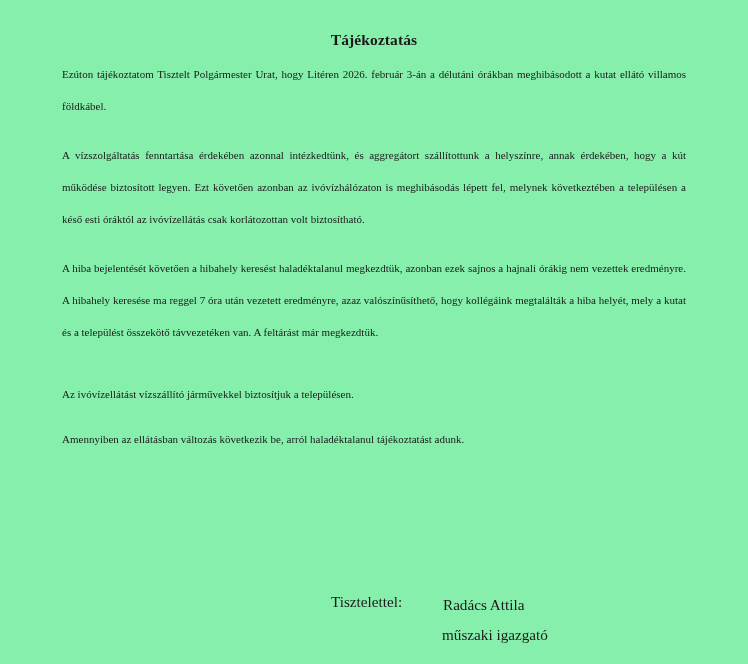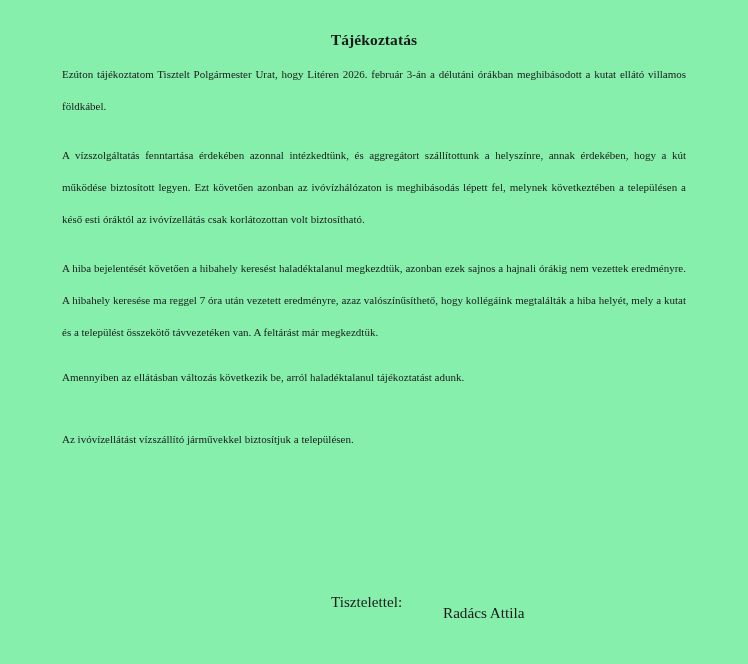--- a/index.html
+++ b/index.html
@@ -80,21 +80,21 @@
   }
   .sig-salutation {
     position: absolute;
     left: 331px;
     top: 0;
     white-space: nowrap;
   }
   .sig-name {
     position: absolute;
     left: 443px;
-    top: 11px;
+    top: 3px;
     white-space: nowrap;
   }
   .sig-role {
     position: absolute;
     left: 442px;
     top: 0;
     white-space: nowrap;
   }
 </style>
 </head>
@@ -105,27 +105,30 @@
   <h1 class="doc-title">Tájékoztatás</h1>
 
   <div class="body-block">
 
     <p class="para">Ezúton tájékoztatom Tisztelt Polgármester Urat, hogy Litéren 2026. február 3-án a délutáni órákban meghibásodott a kutat ellátó villamos földkábel.</p>
 
     <p class="para gap-md">A vízszolgáltatás fenntartása érdekében azonnal intézkedtünk, és aggregátort szállítottunk a helyszínre, annak érdekében, hogy a kút működése biztosított legyen. Ezt követően azonban az ivóvízhálózaton is meghibásodás lépett fel, melynek következtében a településen a késő esti óráktól az ivóvízellátás csak korlátozottan volt biztosítható.</p>
 
     <p class="para gap-md">A hiba bejelentését követően a hibahely keresést haladéktalanul megkezdtük, azonban ezek sajnos a hajnali órákig nem vezettek eredményre. A hibahely keresése ma reggel 7 óra után vezetett eredményre, azaz valószínűsíthető, hogy kollégáink megtalálták a hiba helyét, mely a kutat és a települést összekötő távvezetéken van. A feltárást már megkezdtük.</p>
 
+    <p class="para flush gap-lg">Az ivóvízellátást vízszállító járművekkel biztosítjuk a településen.</p>
+
     <p class="para flush gap-sm">Amennyiben az ellátásban változás következik be, arról haladéktalanul tájékoztatást adunk.</p>
-
-    <p class="para flush gap-lg">Az ivóvízellátást vízszállító járművekkel biztosítjuk a településen.</p>
 
 
   </div>
 
   <div class="signature-block">
     <div class="sig-row">
       <span class="sig-salutation">Tisztelettel:</span>
       <span class="sig-name">Radács Attila</span>
     </div>
+    <div class="sig-row">
+      <span class="sig-role">műszaki igazgató</span>
+    </div>
   </div>
 
 </div>
 
 </body></html>

